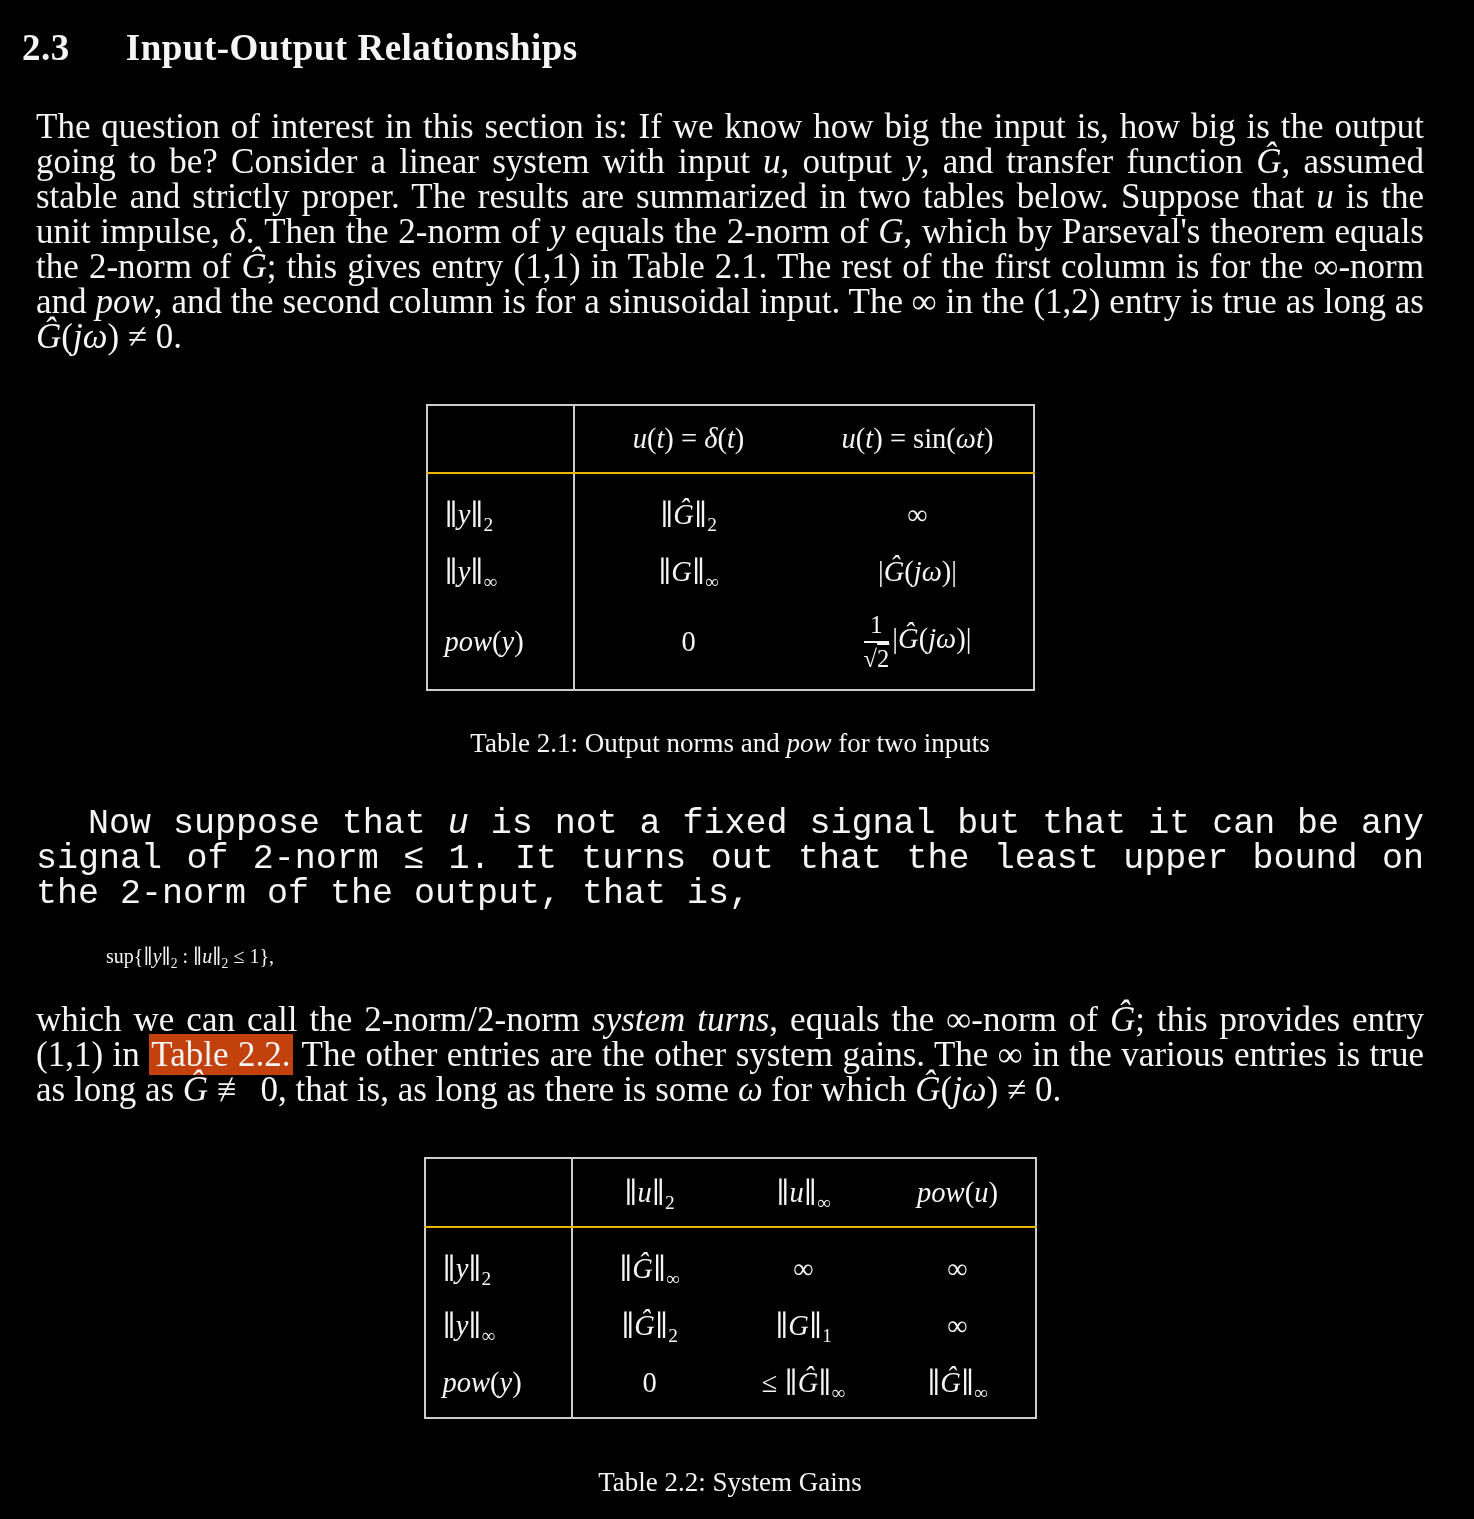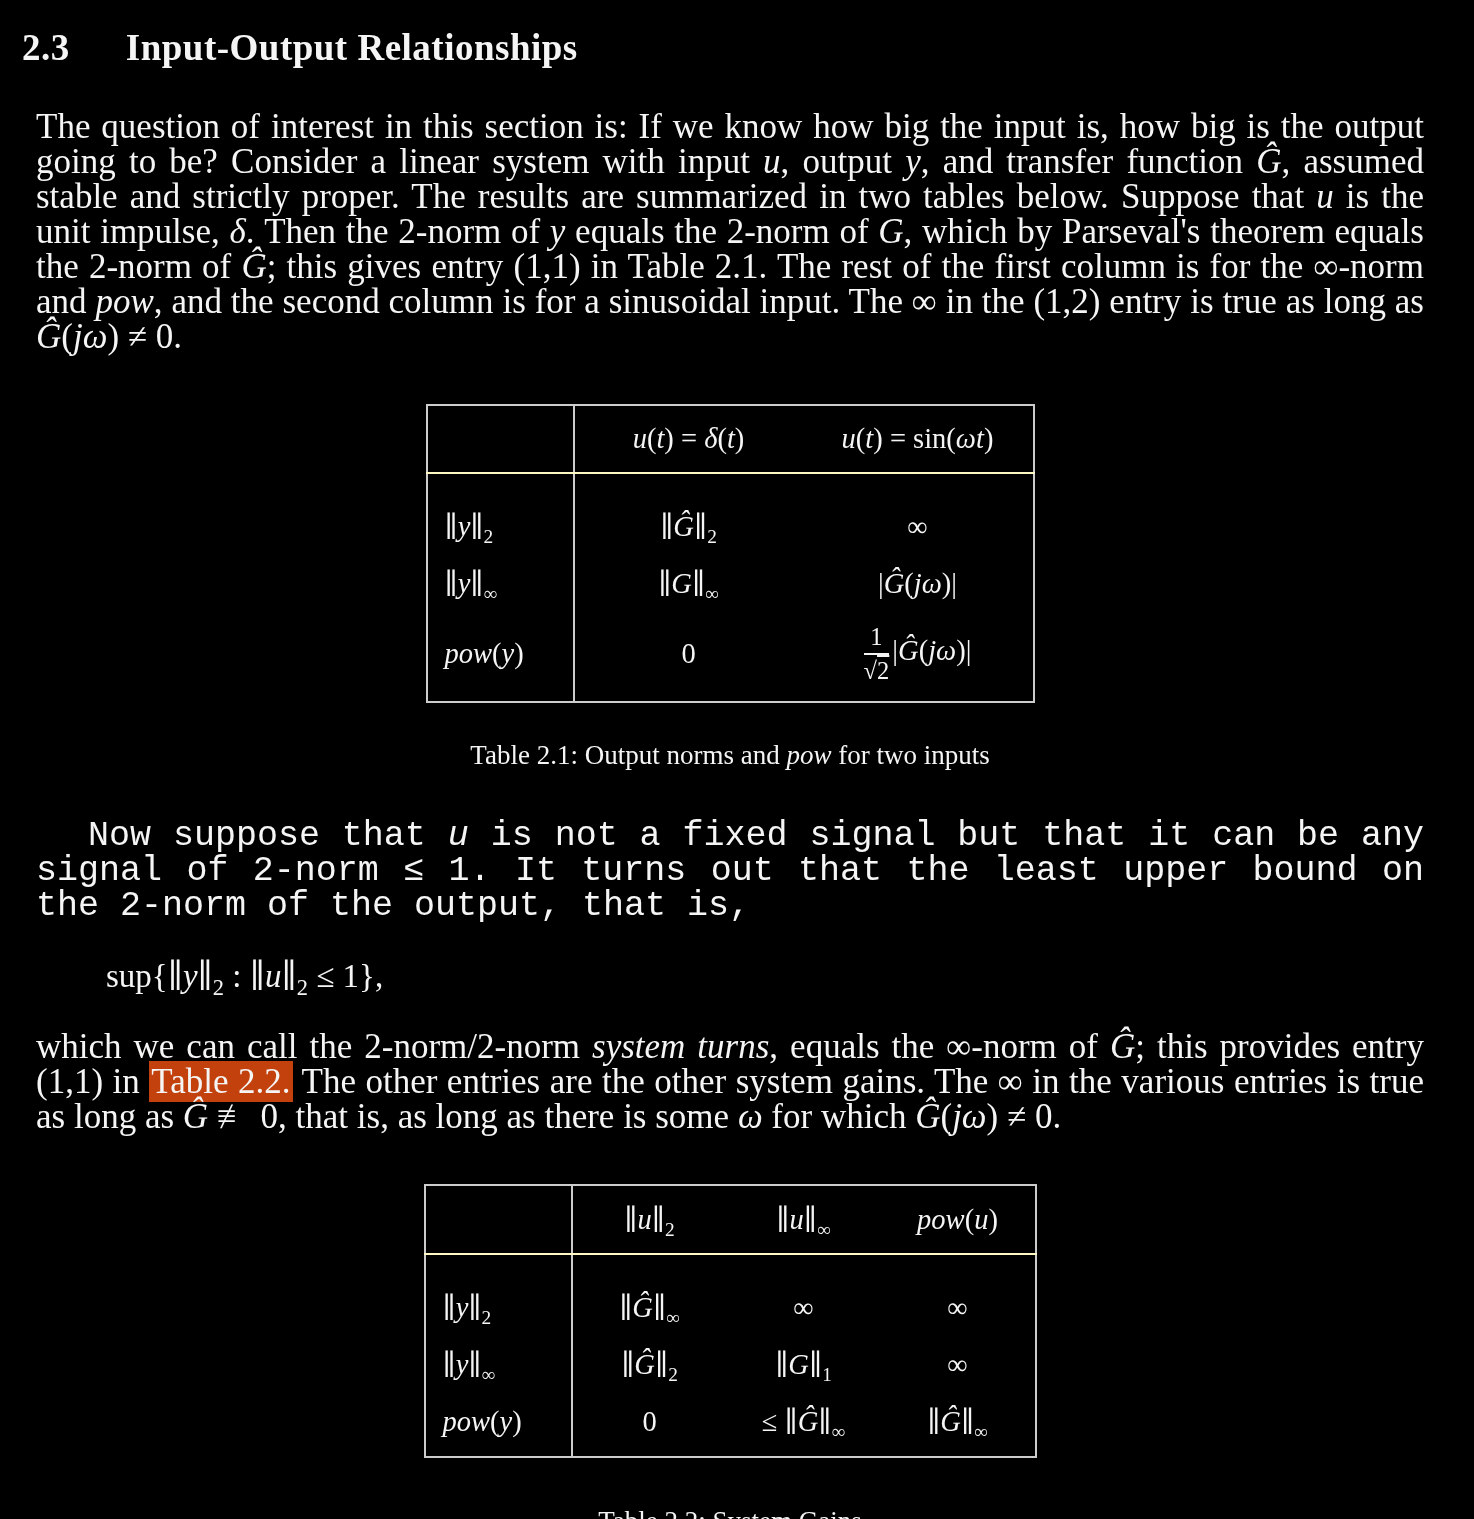--- a/index.html
+++ b/index.html
@@ -39,51 +39,51 @@
   }
   p.indent {
     text-indent: 52px;
     font-family: Liberation Mono, monospace;
   }
   .hl {
     background: #c2410c;
     padding: 1px 2px;
   }
   .formula {
-    font-size: 33px;
+    font-size: 20px;
     margin: 32px 0 34px 84px;
   }
   table.mtable {
     border-collapse: collapse;
     margin: 50px auto 0 auto;
     font-size: 28.5px;
     color: #f5f5f5;
     border: 2px solid #cccccc;
   }
   table.mtable td {
     padding: 12px 8px;
     text-align: center;
     vertical-align: middle;
   }
   table.mtable tr.head td {
-    border-bottom: 2px solid #fef9c3;
+    border-bottom: 2px solid #eab308;
     padding: 17px 8px;
   }
   table.mtable td.lbl {
     border-right: 2px solid #cccccc;
     text-align: left;
     padding-left: 17px;
     padding-right: 20px;
   }
   table.t1 td.lbl   { width: 108px; }
   table.t1 td.c2    { width: 212px; }
   table.t1 td.c3    { width: 214px; }
   table.t2 td.lbl   { width: 108px; }
   table.t2 td.c2, table.t2 td.c3, table.t2 td.c4 { width: 138px; }
-  table.mtable tr.r1 td { padding-top: 36px; margin-top: 40px; }
+  table.mtable tr.r1 td { padding-top: 24px; margin-top: 40px; }
   table.mtable tr.r3 td { padding-bottom: 18px; }
   sub {
     font-size: 68%;
     line-height: 0;
   }
   .frac {
     display: inline-block;
     vertical-align: middle;
     text-align: center;
     font-size: 0.86em;

